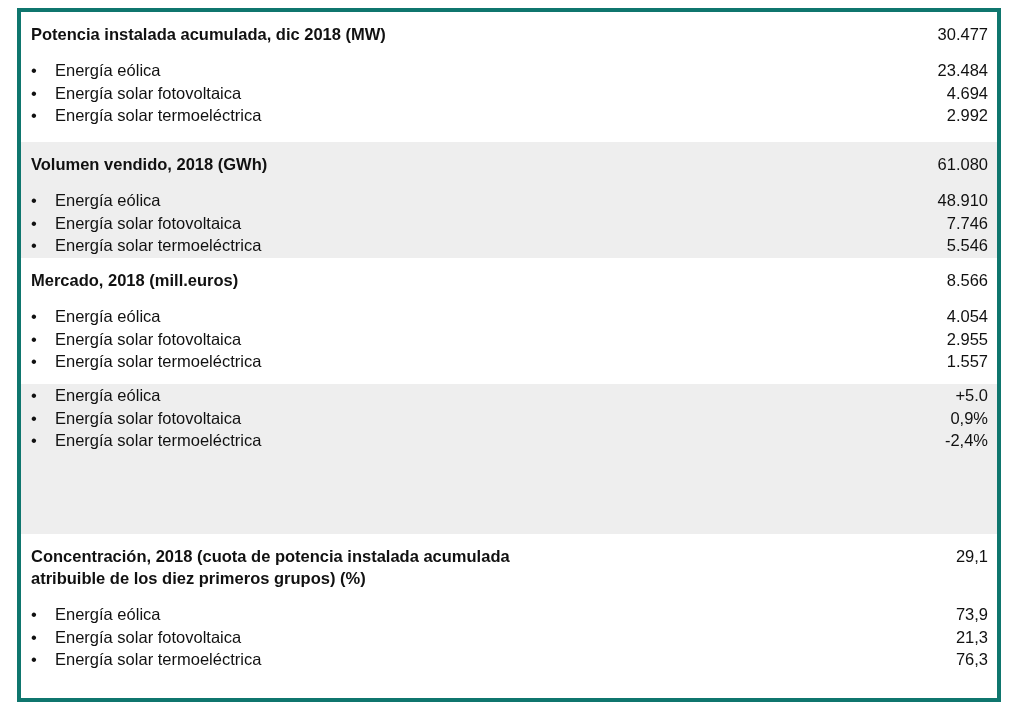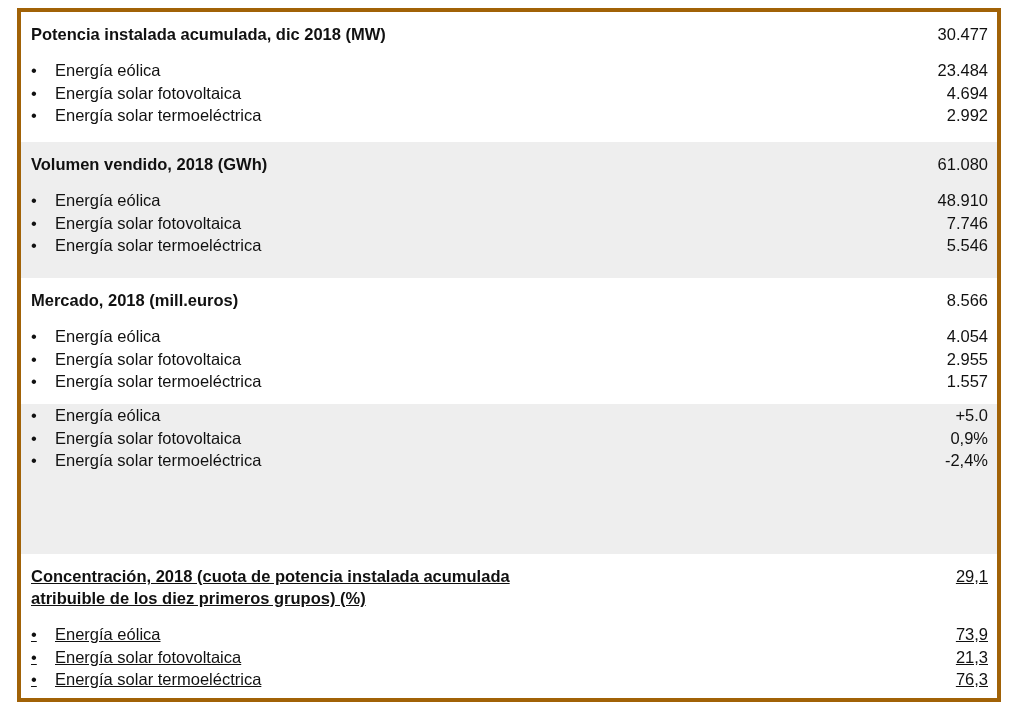--- a/index.html
+++ b/index.html
@@ -1,19 +1,19 @@
 <!DOCTYPE html>
 <html><head>
   <meta charset="utf-8">
   <style>
     html, body { margin: 0; padding: 0; background: #ffffff; }
     body { width: 1024px; height: 713px; position: relative; overflow: hidden;
            font-family: "Liberation Sans", sans-serif; color: #111; }
     .frame { position: absolute; left: 17px; top: 8px; width: 984px; height: 694px;
-             border: 4px solid #a16207; box-sizing: border-box; background: #fff; }
+             border: 4px solid #0f766e; box-sizing: border-box; background: #fff; }
     .section { position: relative; box-sizing: border-box; padding: 0 9px 0 10px; }
     .section.shaded { background: #eeeeee; }
     .row { display: flex; justify-content: space-between; align-items: flex-start; }
     .head { padding-top: 11px; font-weight: bold; font-size: 16.5px; line-height: 22px; }
     .head .val { font-weight: normal; }
     .items { margin-top: 14px; padding-bottom: 3px; }
     .item { font-size: 16.5px; line-height: 22.5px; }
     .item .lbl { display: flex; }
     .bullet { width: 24px; display: inline-block; }
     .val { text-align: left; white-space: nowrap; }
@@ -48,21 +48,21 @@
       <div class="row item">
         <div class="lbl">
             <span class="bullet">•</span>
             <span>Energía solar termoeléctrica</span>
           </div>
         <div class="val">2.992</div>
       </div>
     </div>
   </div>
 
-  <div class="section shaded" style="height:136px;">
+  <div class="section shaded" style="height:116px;">
     <div class="row head">
       <div>
           <div>Volumen vendido, 2018 (GWh)</div>
         </div>
       <div class="val">61.080</div>
     </div>
     <div class="items">
       <div class="row item">
         <div class="lbl">
             <span class="bullet">•</span>
@@ -138,21 +138,21 @@
       <div class="row item">
         <div class="lbl">
             <span class="bullet">•</span>
             <span>Energía solar termoeléctrica</span>
           </div>
         <div class="val">-2,4%</div>
       </div>
     </div>
   </div>
 
-  <div class="section" style="height:150px;text-decoration:underline;">
+  <div class="section" style="height:150px;">
     <div class="row head">
       <div>
         <div>Concentración, 2018 (cuota de potencia instalada acumulada</div>
         <div>atribuible de los diez primeros grupos) (%)</div>
       </div>
       <div class="val">29,1</div>
     </div>
     <div class="items">
       <div class="row item">
         <div class="lbl">

